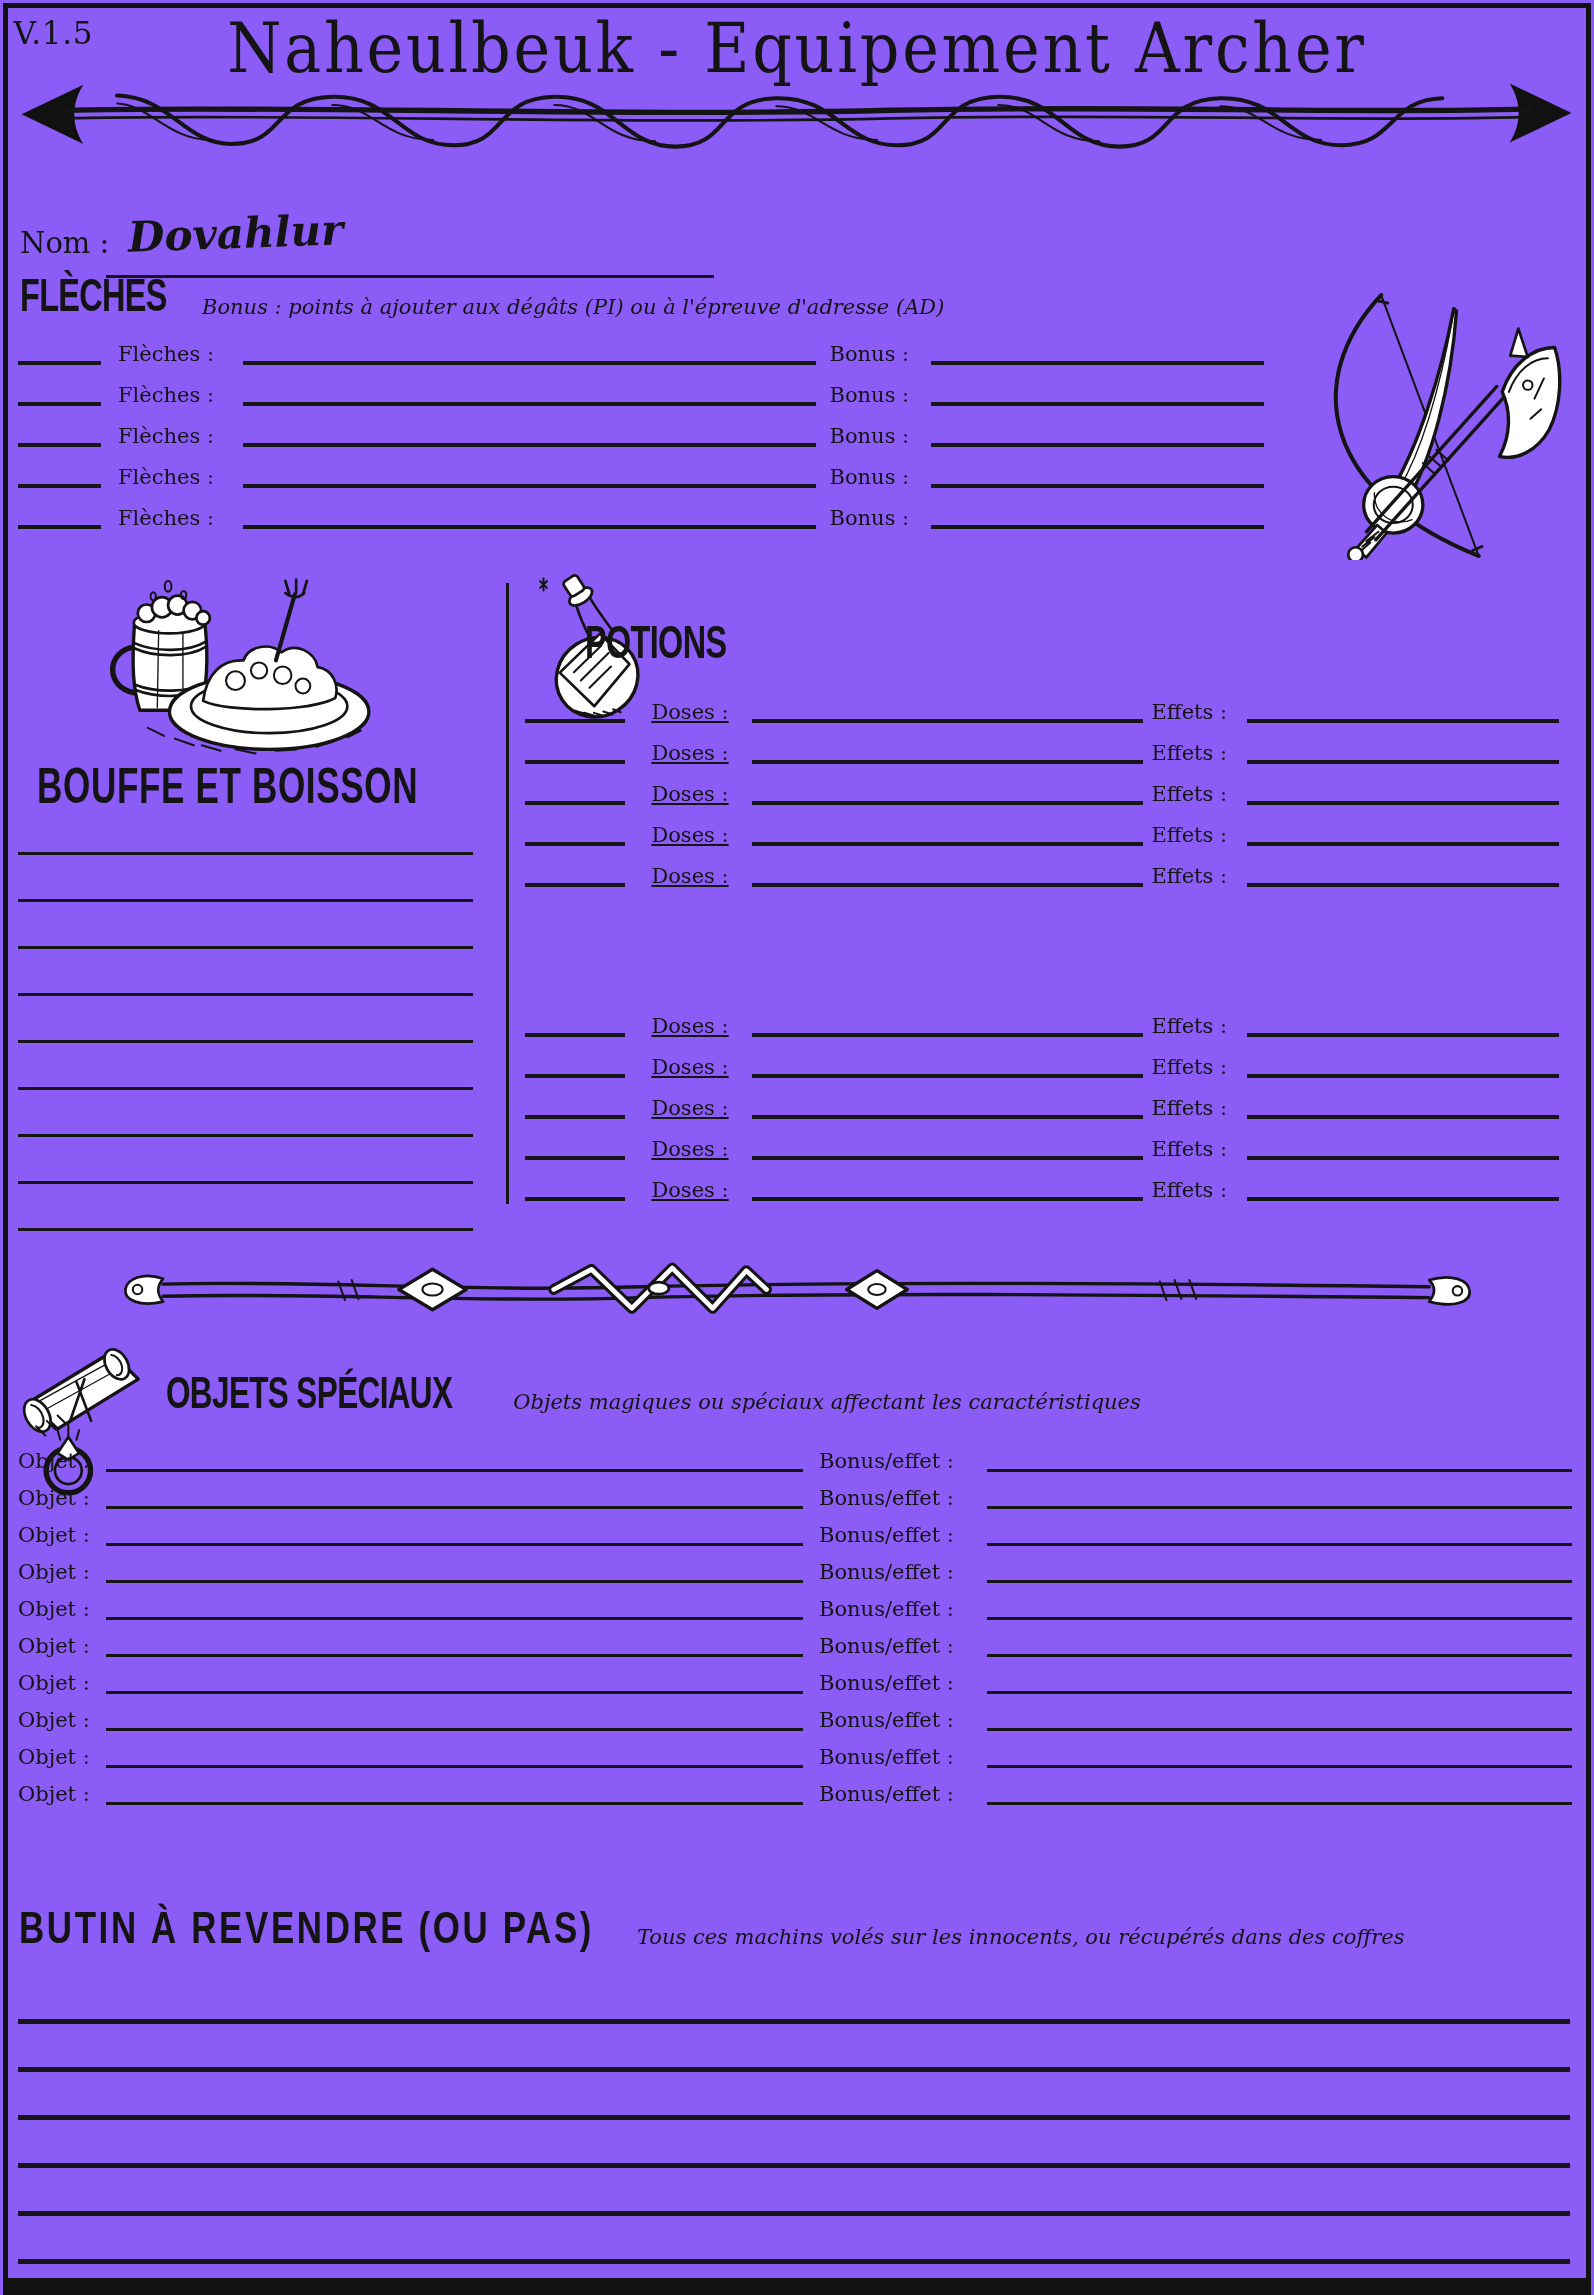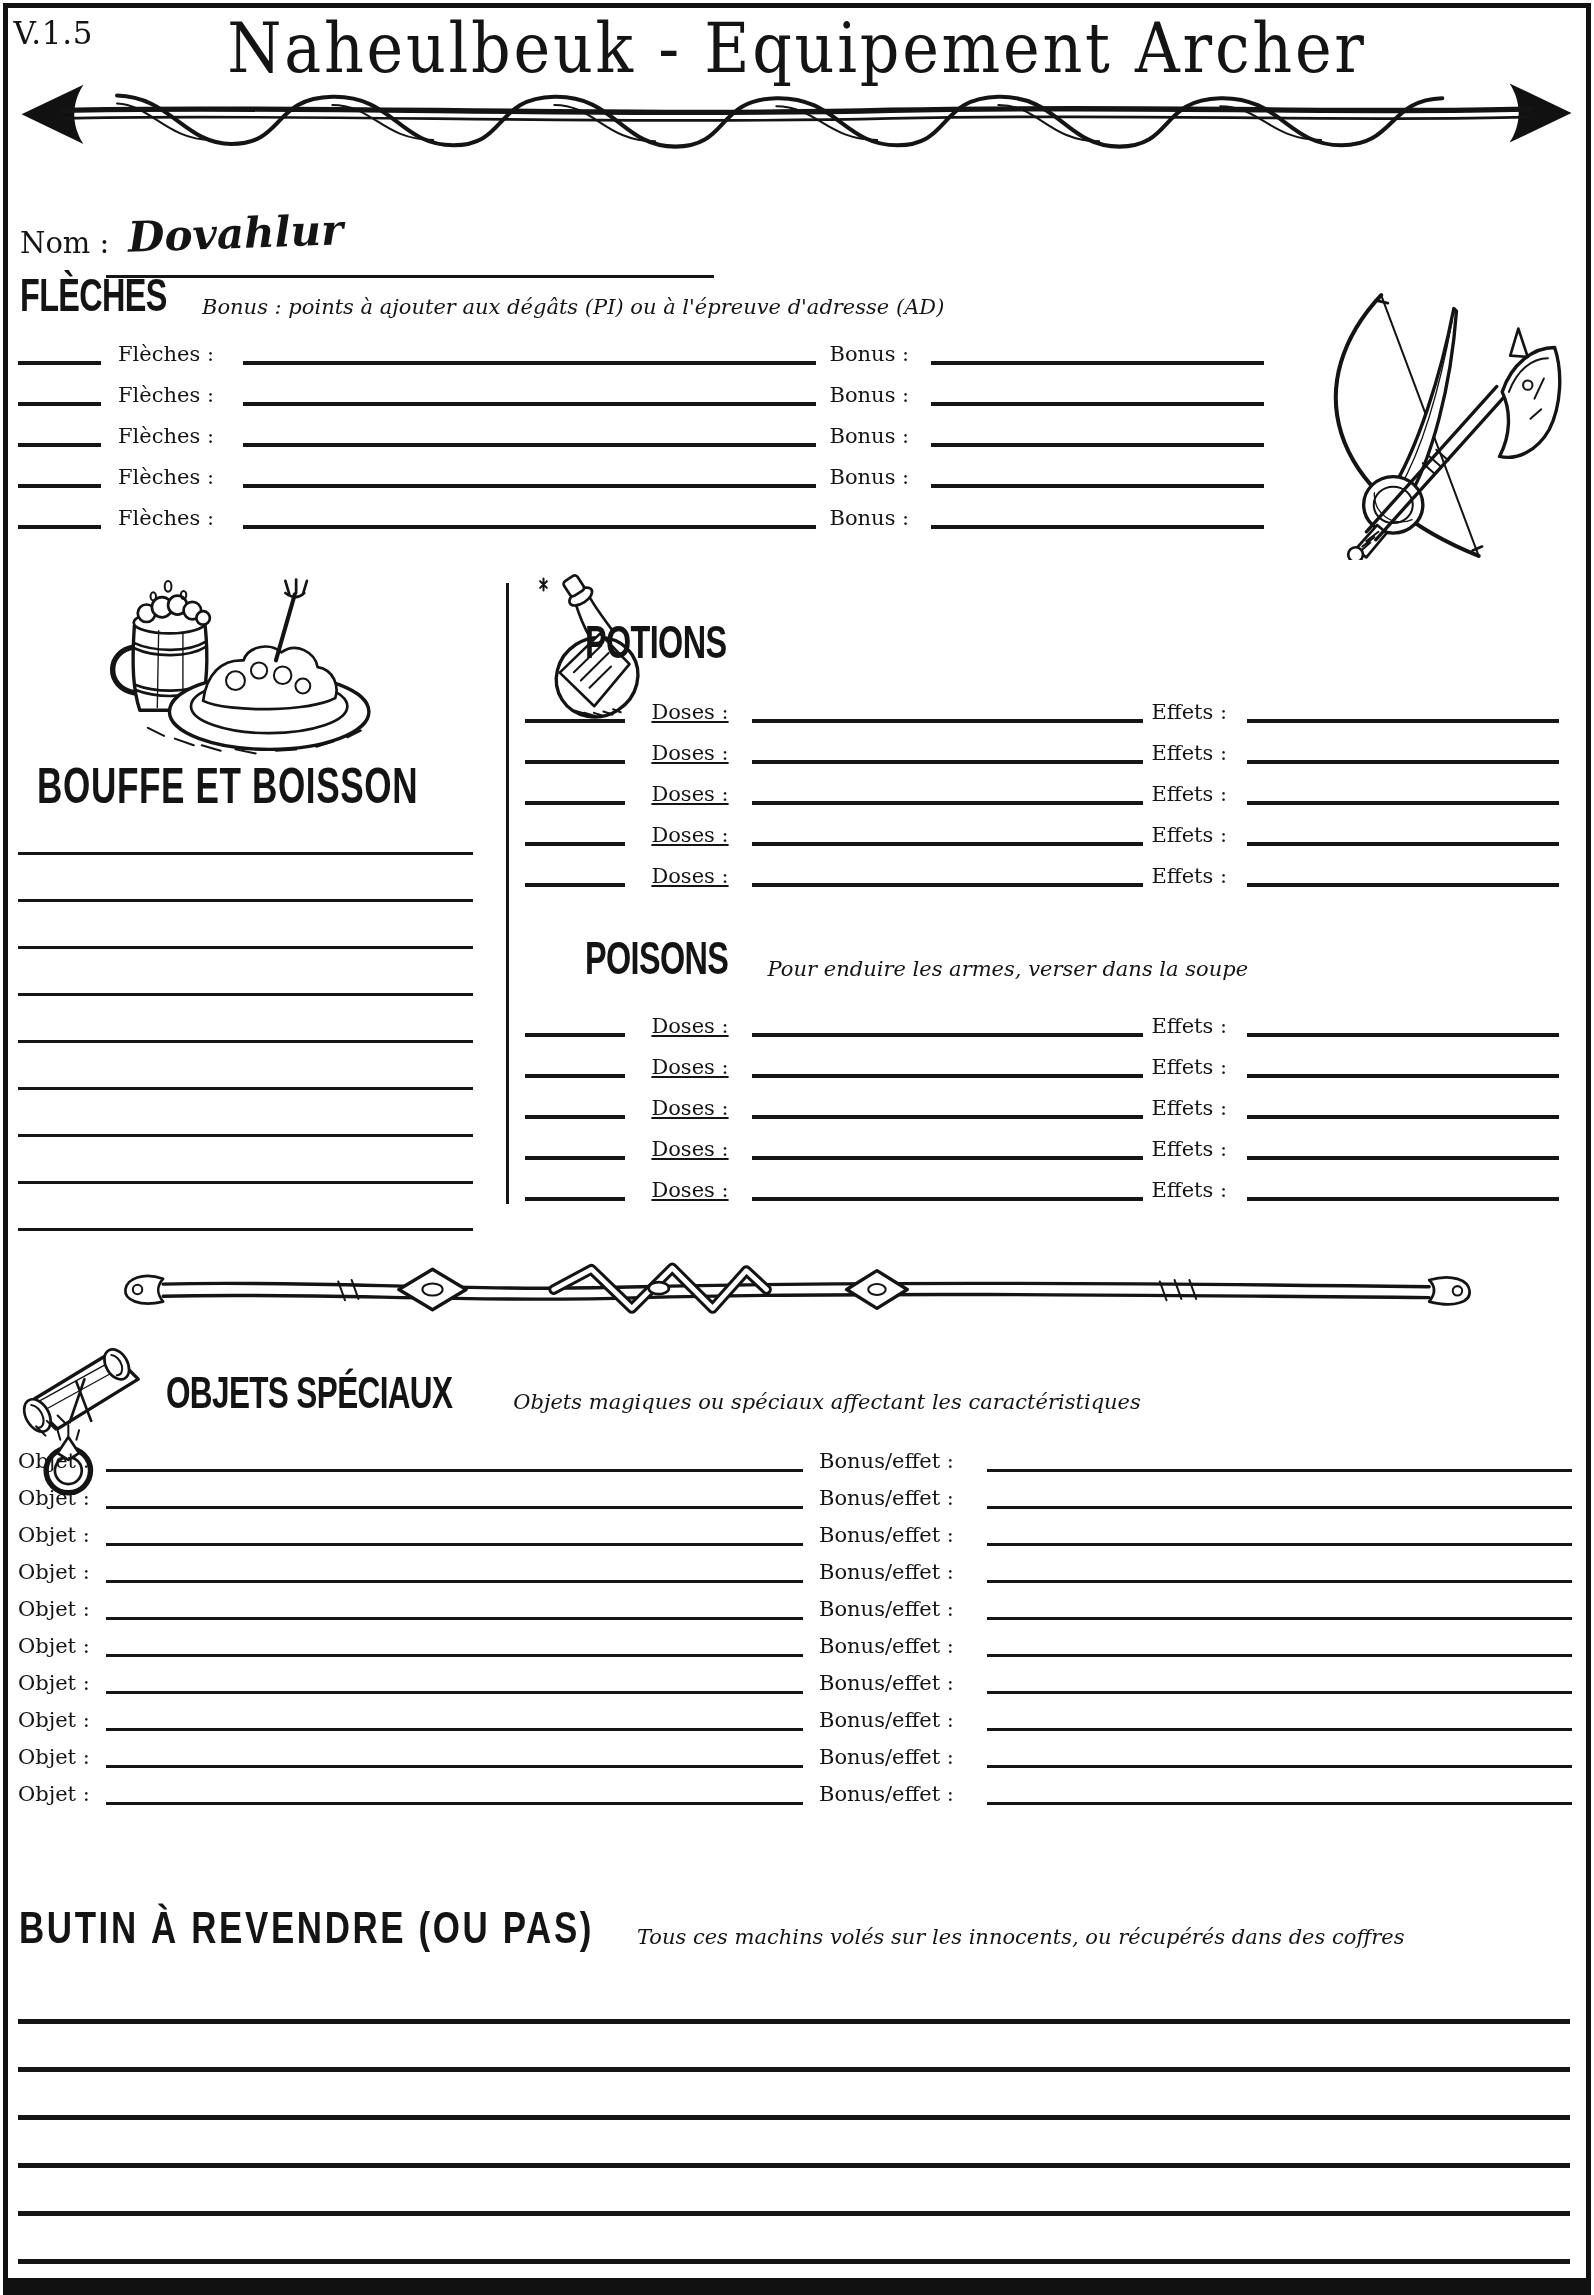--- a/index.html
+++ b/index.html
@@ -1,17 +1,17 @@
 <!DOCTYPE html>
 <html style="font-size:10.8px"><head>
 <meta charset="utf-8">
 <style>
   html,body{margin:0;padding:0;background:#888;}
   .page{
-    position:relative; width:1594px; height:2295px; background:#ffffff;
+    position:relative; width:1594px; height:2295px; background:#8b5cf6;
     font-family:"DejaVu Serif","Liberation Serif",serif; color:#141414; overflow:hidden;
   }
   .frame{position:absolute;left:2.7px;top:2.7px;right:2.7px;bottom:0;
     border:5.4px solid #111;border-bottom-width:17.5px;pointer-events:none;}
   .abs{position:absolute;}
   .version{left:13.5px;top:15px;font-size:31px;letter-spacing:0.7px;}
   .title{left:0;right:0;top:6.7px;text-align:center;font-size:62px;letter-spacing:2.7px;
     transform:scaleY(1.12);transform-origin:top center;white-space:nowrap;}
   .hd{font-family:"Liberation Sans","DejaVu Sans",sans-serif;font-weight:bold;
     letter-spacing:-0.7px;display:inline-block;transform:scale(.9,1.28);
@@ -250,24 +250,20 @@
 
   <div class="row">
     <span class="ln p-short"></span>
     <span class="lbl p-lbl">Doses :</span>
     <span class="ln p-main"></span>
     <span class="lbl p-lbl2">Effets :</span>
     <span class="ln p-eff"></span>
   </div>
 </div>
 
-  <div class="abs lblrow" style="left:585px;top:946px;">
-    <span class="hd" style="font-size:36px;">POISONS</span>
-    <span class="note" style="margin-left:20px;">Pour enduire les armes, verser dans la soupe</span>
-  </div>
   <div class="abs p-rows" style="top:996px;">
   <div class="row">
     <span class="ln p-short"></span>
     <span class="lbl p-lbl">Doses :</span>
     <span class="ln p-main"></span>
     <span class="lbl p-lbl2">Effets :</span>
     <span class="ln p-eff"></span>
   </div>
 
   <div class="row">

